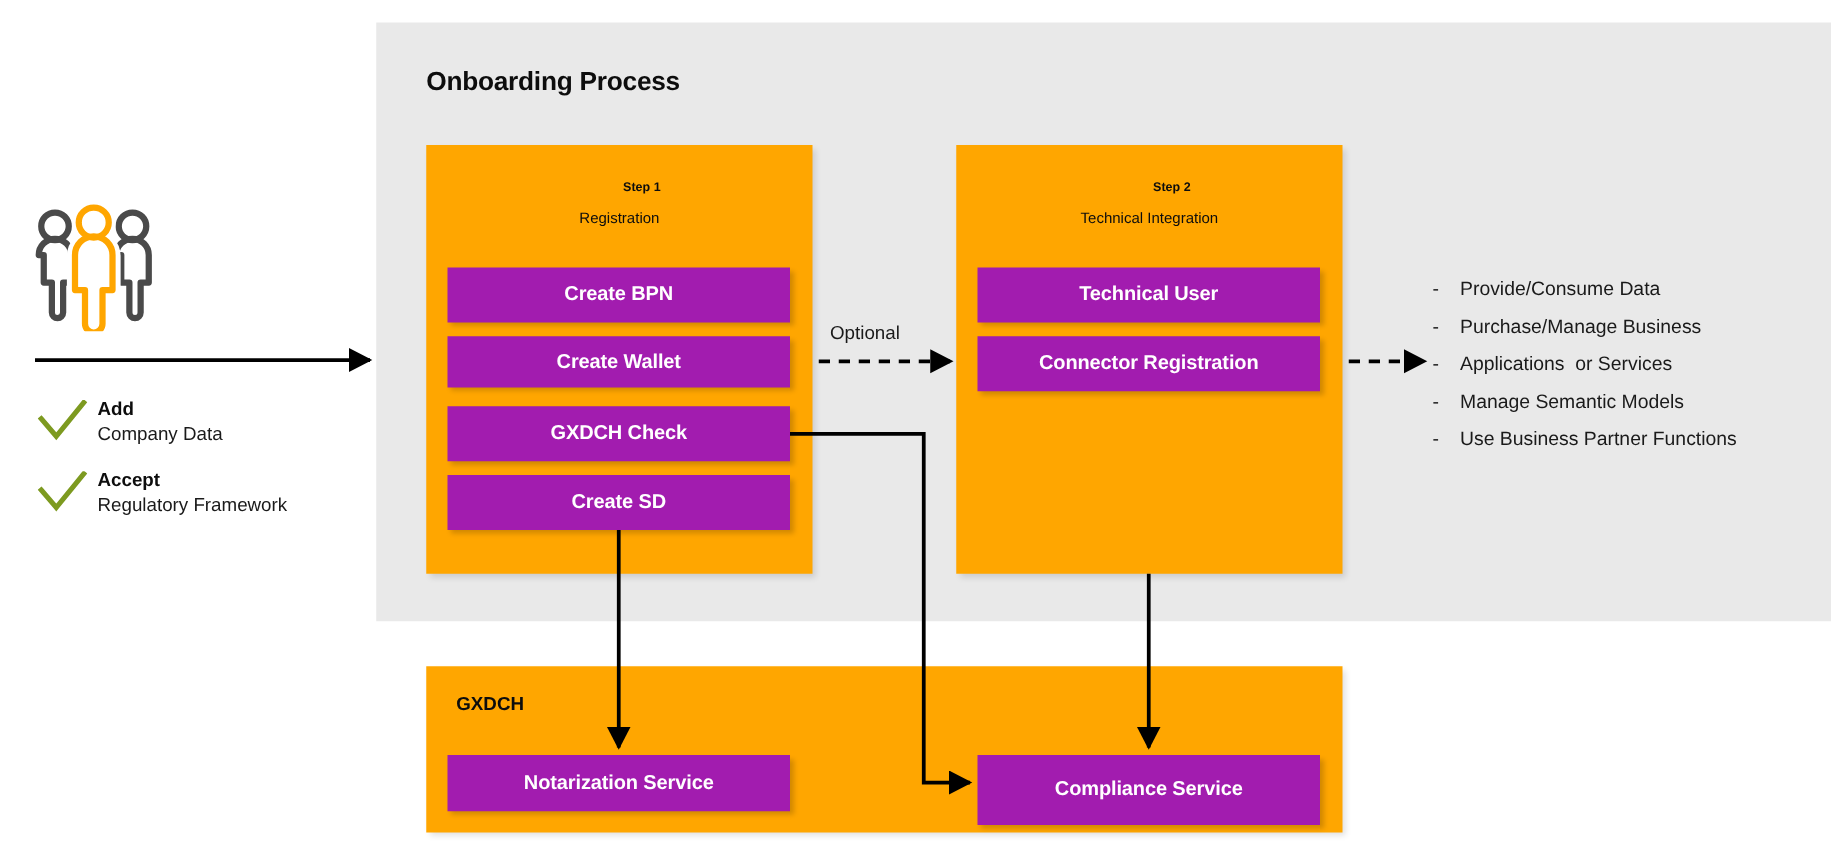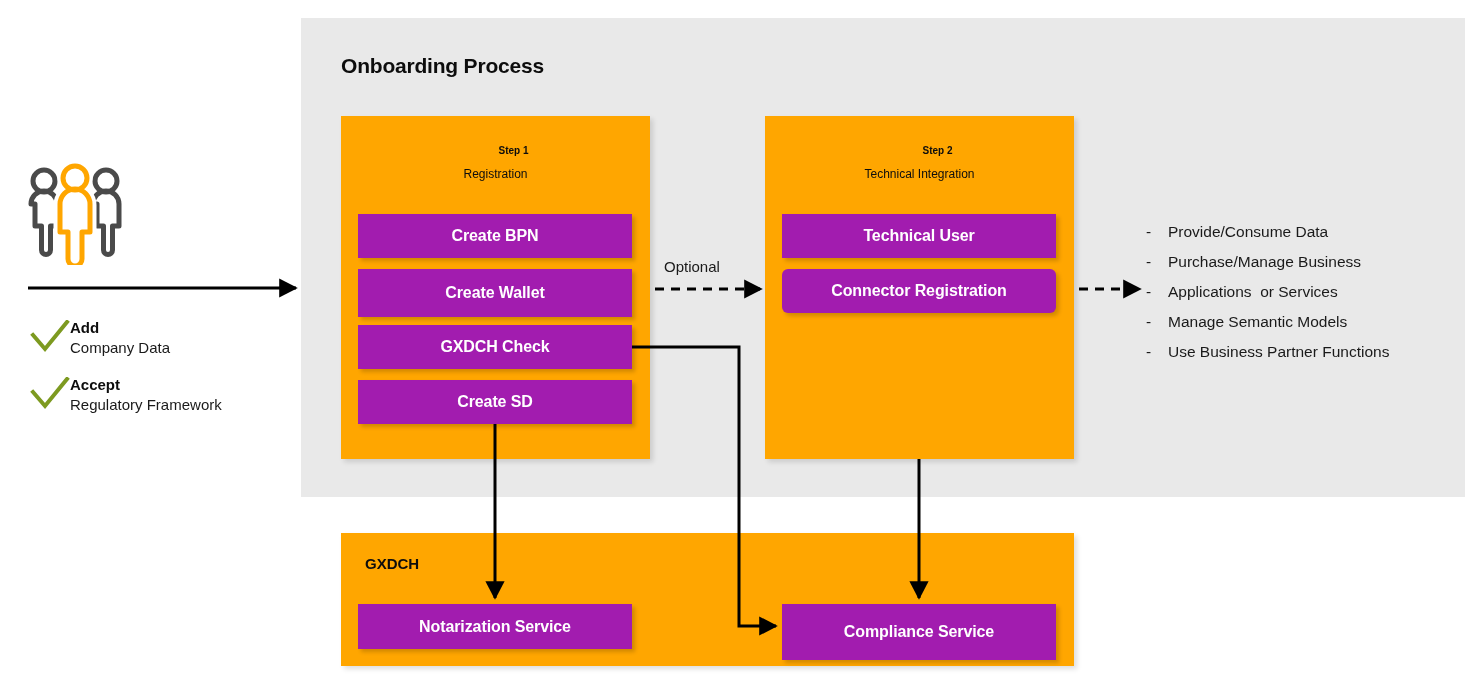--- a/index.html
+++ b/index.html
@@ -91,26 +91,26 @@
     font-weight: bold;
     display: flex;
     align-items: center;
     justify-content: center;
     box-shadow: 3px 3px 4px rgba(0,0,0,0.18);
     letter-spacing: -0.1px;
   }
 
   
   #btn-create-bpn      { left: 358px; top: 214px; width: 274px; height: 44px; }
-  #btn-create-wallet   { left: 358px; top: 269px; width: 274px; height: 48px; }
+  #btn-create-wallet   { left: 358px; top: 269px; width: 274px; height: 41px; }
   #btn-gxdch-check     { left: 358px; top: 325px; width: 274px; height: 44px; }
   #btn-create-sd       { left: 358px; top: 380px; width: 274px; height: 44px; }
   
   #btn-technical-user  { left: 782px; top: 214px; width: 274px; height: 44px; }
-  #btn-connector-reg   { left: 782px; top: 269px; width: 274px; height: 44px; border-radius: 6px; }
+  #btn-connector-reg   { left: 782px; top: 269px; width: 274px; height: 44px; }
   
   #btn-notarization    { left: 358px; top: 604px; width: 274px; height: 45px; }
   #btn-compliance      { left: 782px; top: 604px; width: 274px; height: 56px; }
 
   
   #arrows {
     position: absolute;
     left: 0; top: 0;
     width: 1465px;
     height: 692px;
@@ -133,21 +133,21 @@
   }
   .check-row {
     position: absolute;
     left: 30px;
     display: flex;
     align-items: flex-start;
   }
   #check-row-add    { top: 318px; }
   #check-row-accept { top: 375px; }
   .check-mark { width: 40px; flex: none; margin-top: 2px; }
-  .check-text { margin-left: 0; }
+  .check-text { margin-left: 8px; }
   .check-text .strong {
     display: block;
     font-size: 15px;
     font-weight: bold;
     color: #0d0d0d;
     line-height: 19px;
   }
   .check-text .sub {
     display: block;
     font-size: 15px;

